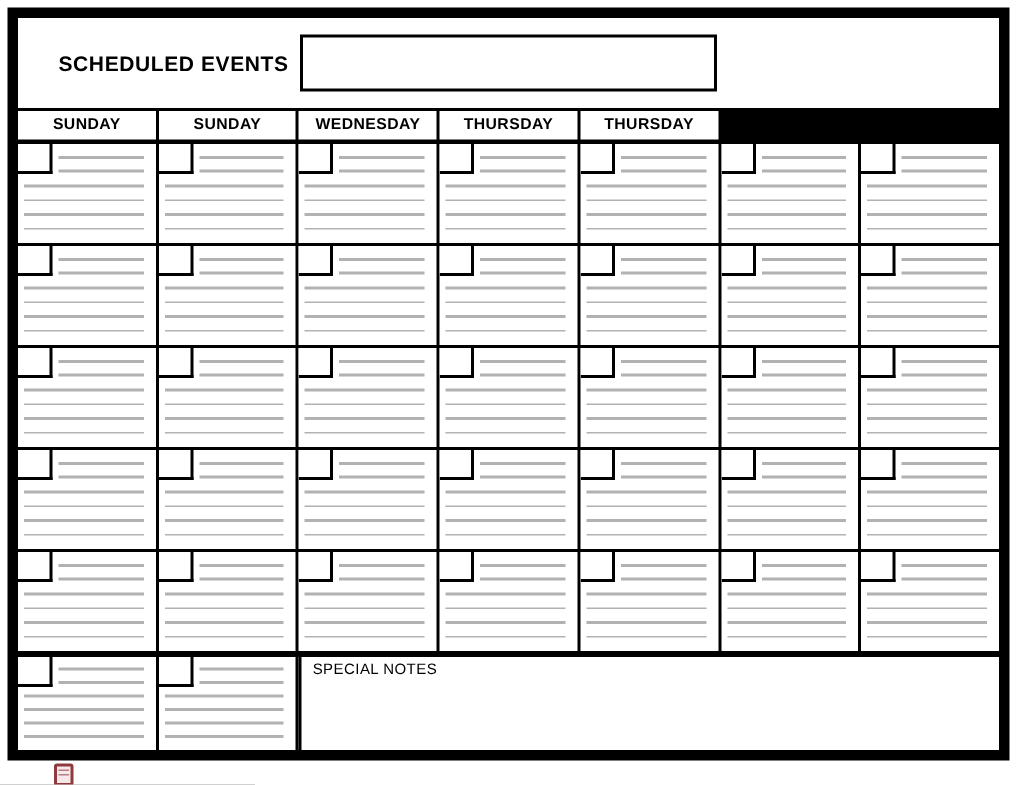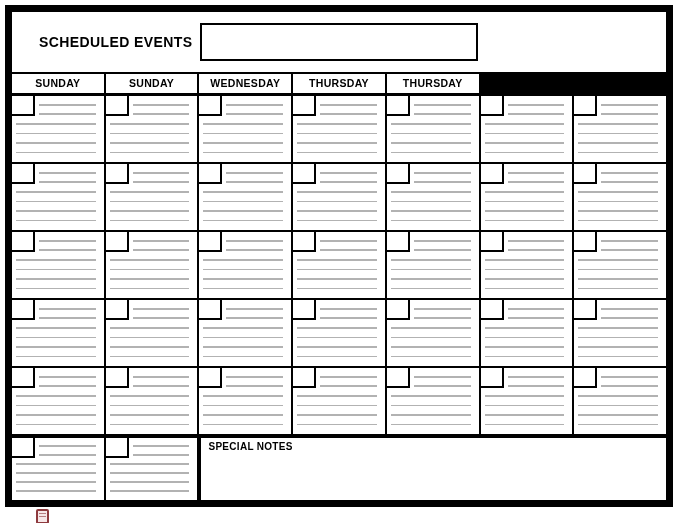--- a/index.html
+++ b/index.html
@@ -54,21 +54,21 @@
     border-right:2.5px solid #000;border-bottom:2.5px solid #000;
   }
   .rl{position:absolute;left:4px;right:8px;height:1.6px;background:var(--ruled-line,#b2b2b2);}
   .rl.s{left:27px;}
 
   
   .notes{
     grid-column:3/8;background:#fff;position:relative;border-left:2px solid #000;
   }
   .notes-label{
-    position:absolute;left:7px;top:3px;font-size:10px;font-weight:bold;
+    position:absolute;left:7px;top:3px;font-size:10px;font-weight:normal;
     color:#000;letter-spacing:.3px;
   }
 
   
   .logo{position:absolute;left:30px;top:509px;width:24px;}
   .logo-board{
     width:9px;height:11px;margin:0 auto;position:relative;
     border:2px solid var(--logo-red,#8e3a3e);border-radius:2px;background:#f6e7e8;
   }
   .logo-board i{display:block;height:1px;background:var(--logo-red,#8e3a3e);margin:2px 1px 0 1px;opacity:.6;}

